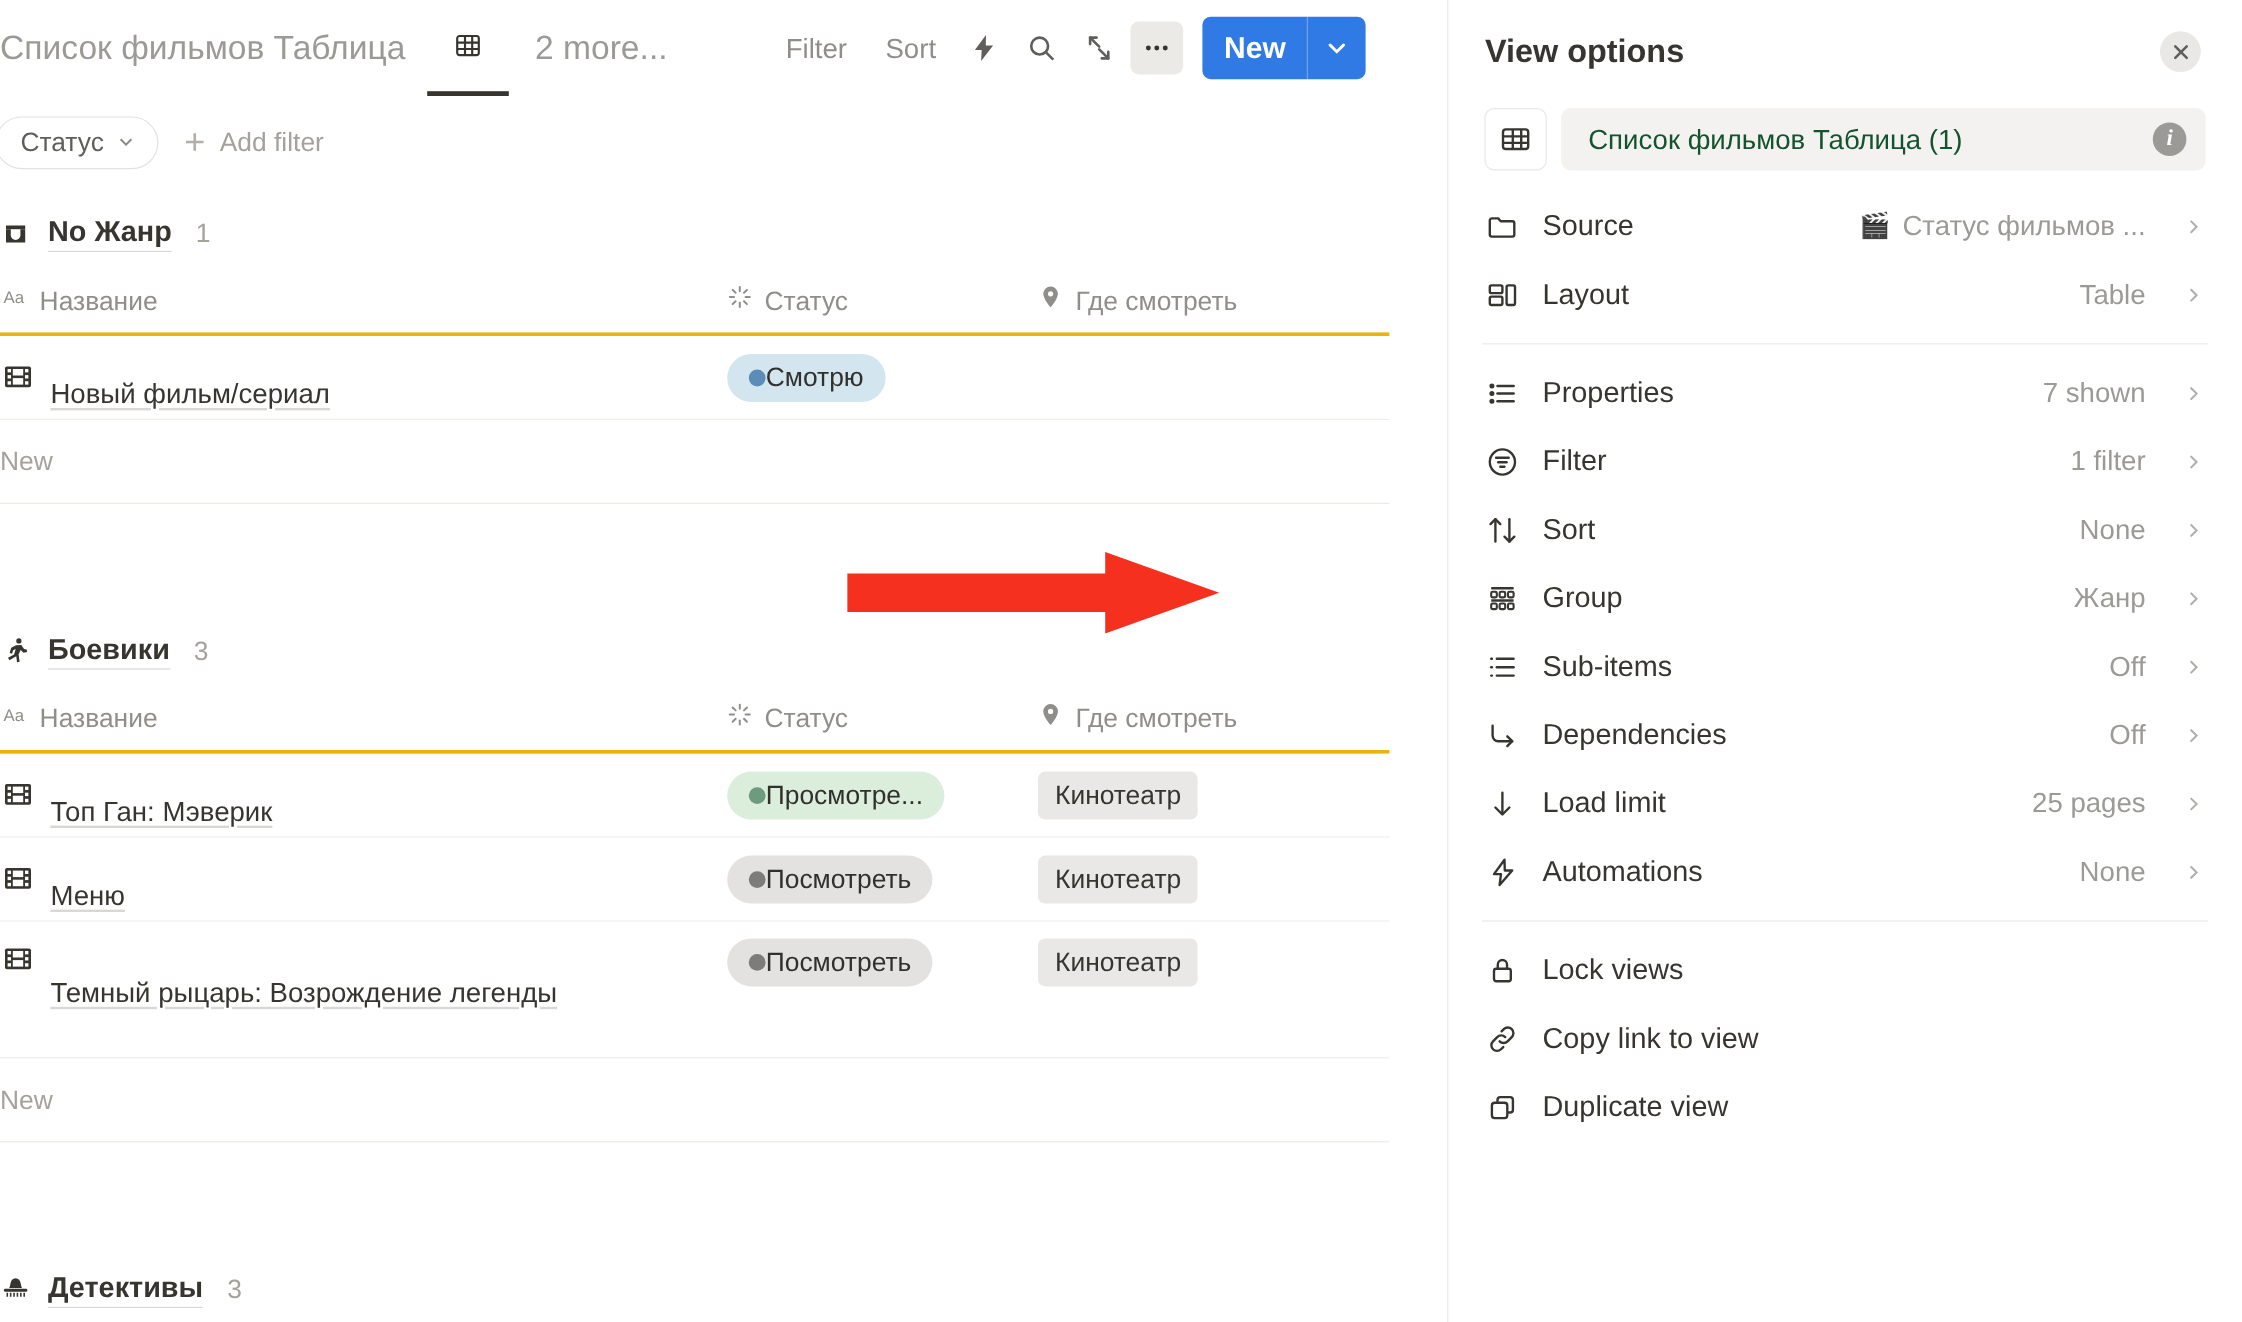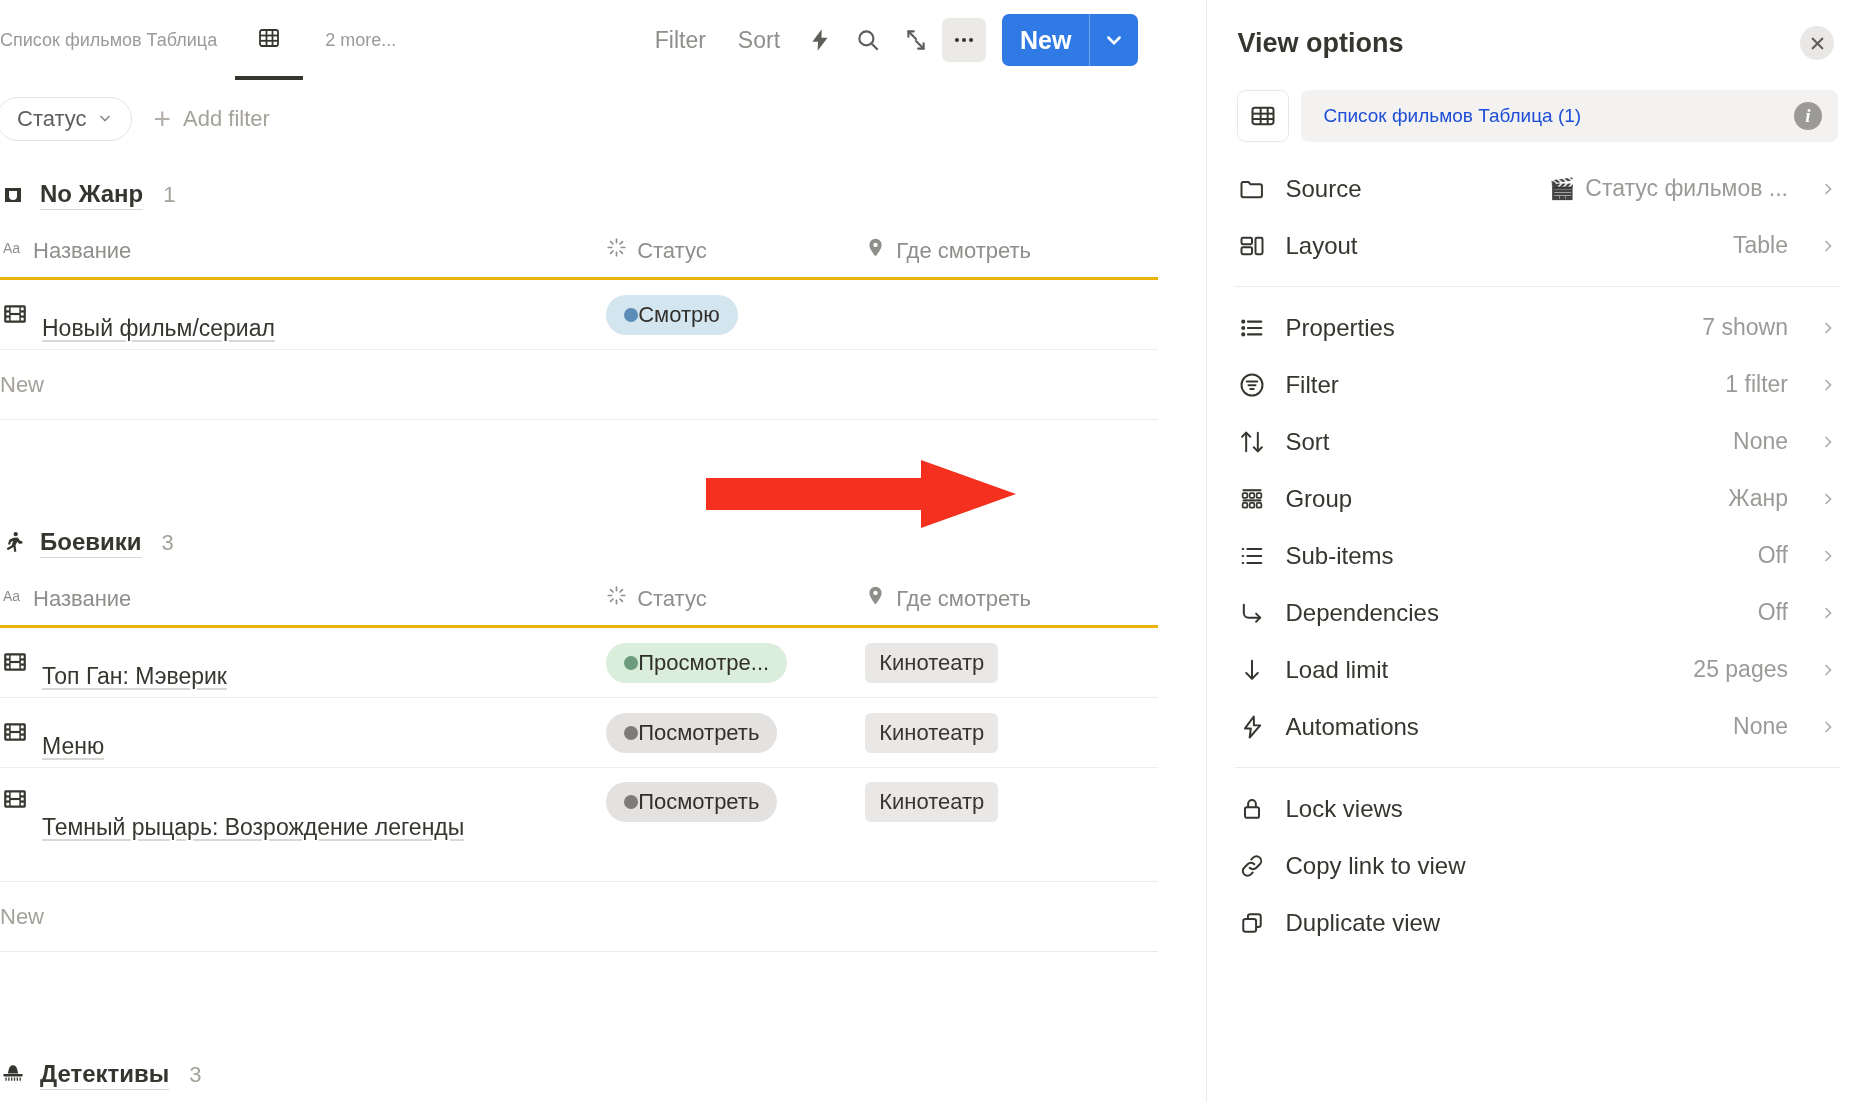--- a/index.html
+++ b/index.html
@@ -11,21 +11,21 @@
     overflow: hidden;
   }
   .app { position: relative; width: 1868px; height: 1102px; display: flex; }
 
   
   .left-pane { width: 1190px; height: 1102px; position: relative; background: #fff; overflow: hidden; }
 
   .topbar { height: 80px; display: flex; align-items: center; padding-left: 0; position: relative; }
   .tab {
     display: flex; align-items: center; gap: 11px;
-    height: 80px; padding: 0 22px; font-size: 18px;
+    height: 80px; padding: 0 22px; font-size: 28px;
     white-space: nowrap; cursor: pointer;
   }
   .tab.inactive { color: #9b9a97; padding-left: 0; padding-right: 18px; }
   .tab.active { color: #37352f; font-weight: 600; border-bottom: 4px solid #37352f; }
   .tab.more { color: #9b9a97; font-weight: 400; }
   .tab-icon { display: inline-flex; width: 24px; height: 24px; }
   .tab-icon svg { width: 24px; height: 24px; }
 
   .filterbar { height: 78px; display: flex; align-items: center; gap: 14px; padding-left: 0px; }
   .chip {
@@ -105,21 +105,21 @@
   .vn-icon {
     width: 52px; height: 52px; border: 1px solid #e9e8e6; border-radius: 8px;
     display: flex; align-items: center; justify-content: center; cursor: pointer; flex: none;
   }
   .vn-icon svg { width: 28px; height: 28px; }
   .vn-field {
     flex: 1; height: 52px; background: #f3f2f1; border-radius: 8px;
     display: flex; align-items: center; justify-content: space-between;
     padding: 0 16px 0 22px; cursor: text;
   }
-  .vn-text { font-size: 19px; color: #1d4ed8; text-align: center; }
+  .vn-text { font-size: 23px; color: #14532d; text-align: center; }
   .info-icon {
     width: 28px; height: 28px; border-radius: 50%; background: #9b9a97;
     color: #fff; font-size: 19px; font-weight: 700; font-style: italic;
     display: flex; align-items: center; justify-content: center; flex: none;
     font-family: "Liberation Serif", serif;
   }
 
   .mrow {
     display: flex; align-items: center; height: 57px; cursor: pointer;
     padding: 0 4px 0 2px; gap: 18px; border-radius: 5px;

